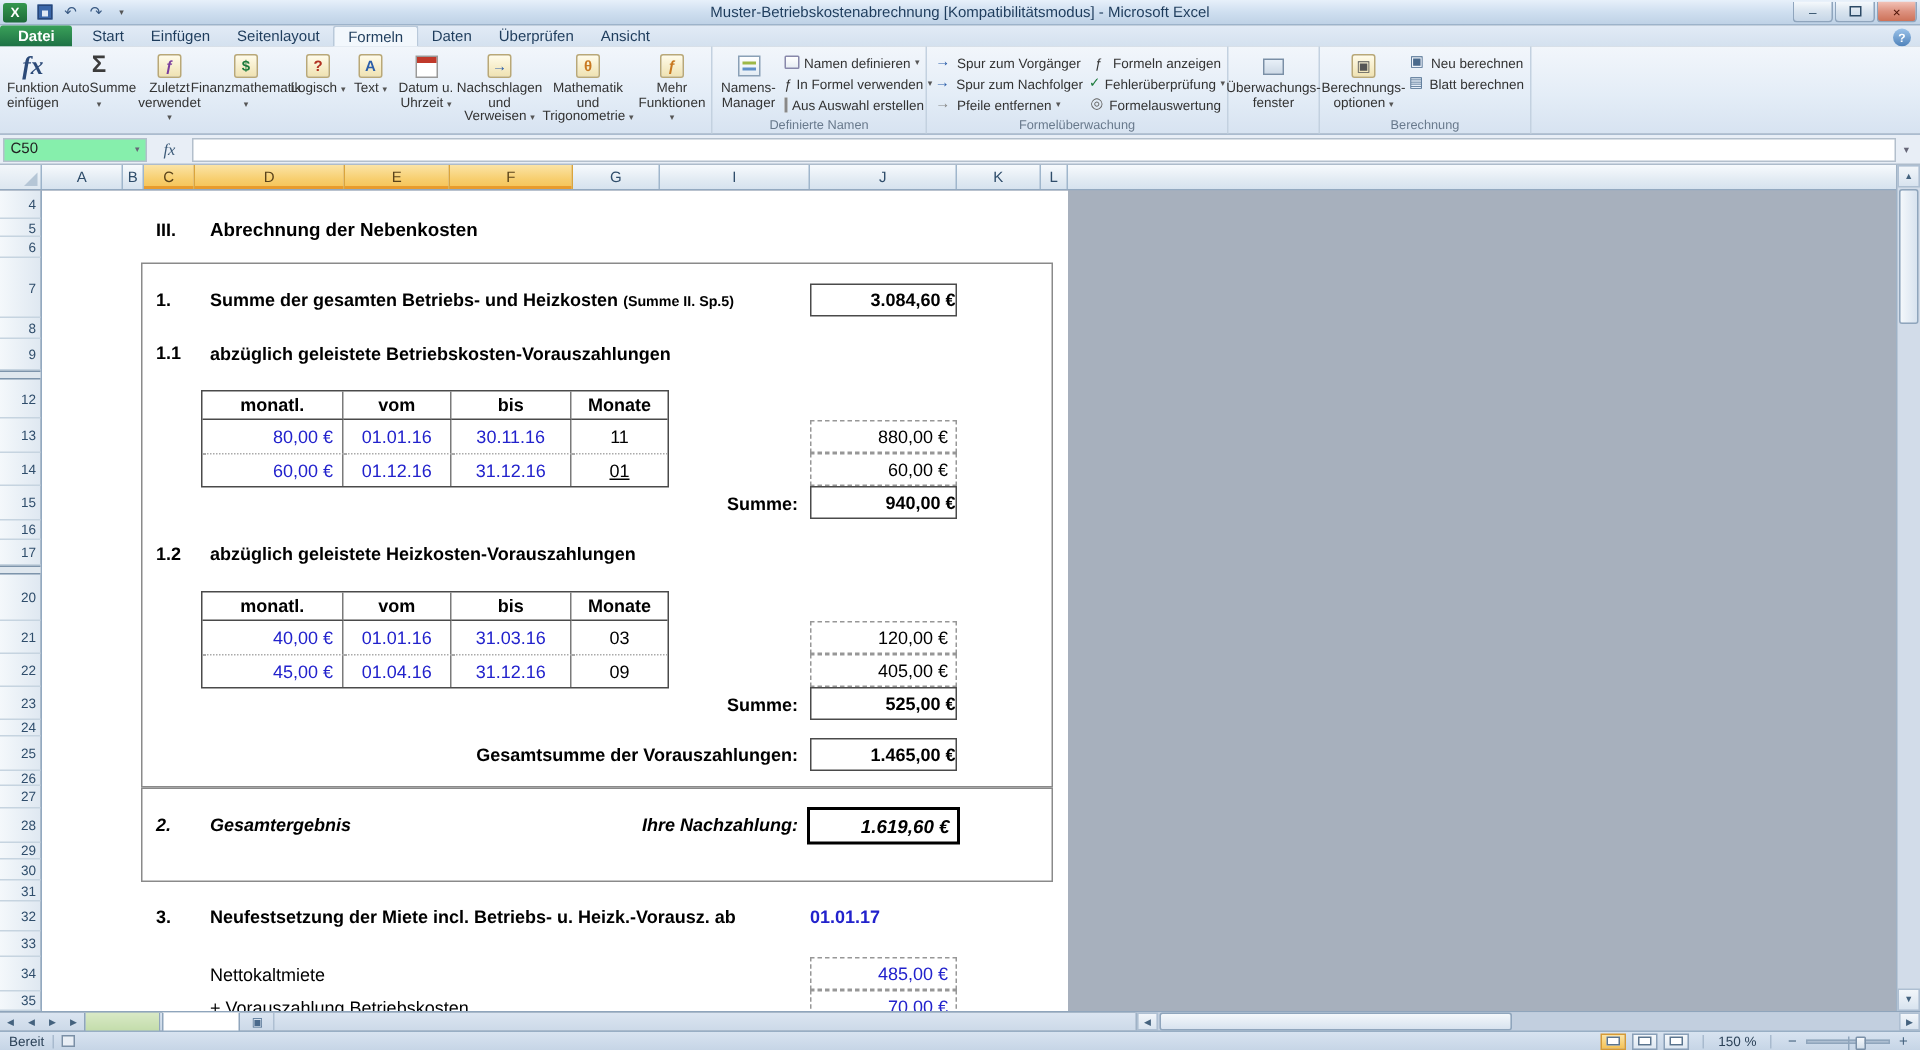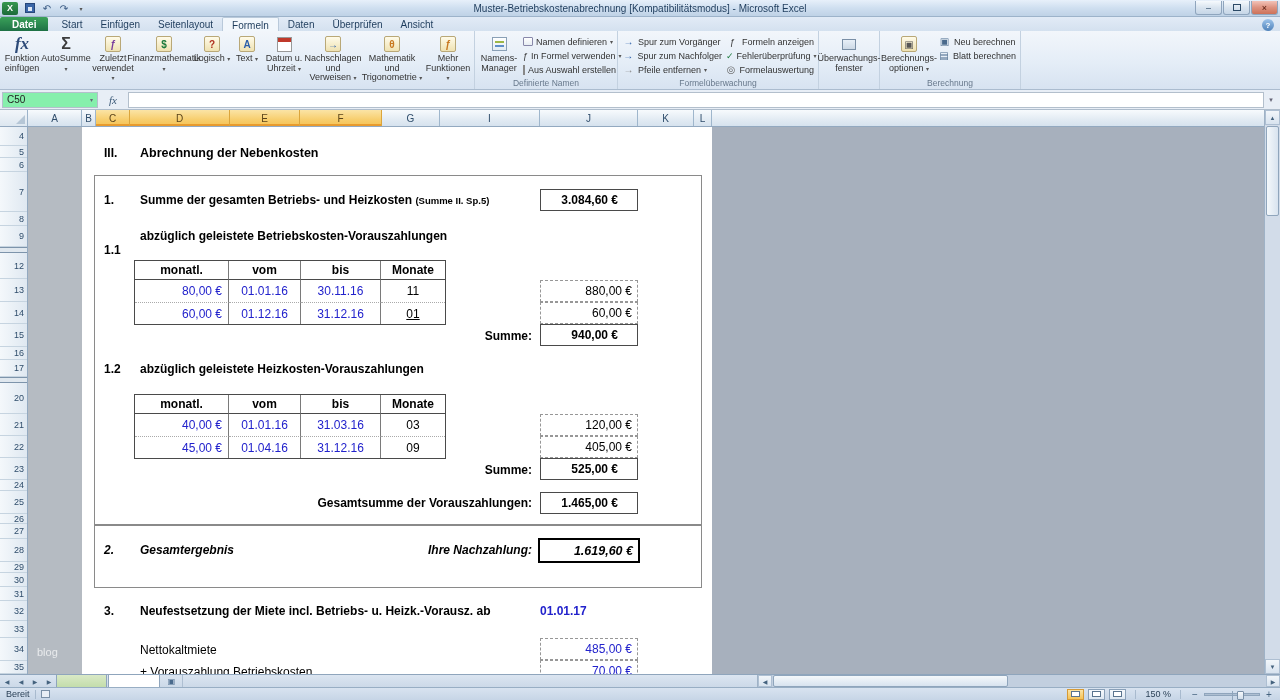--- a/index.html
+++ b/index.html
@@ -108,21 +108,21 @@
     display:flex; align-items:center; justify-content:flex-end; padding-right:3px; }
   .rowgap { background:#dfe7ee; border-top:1px solid #7d94ab; border-bottom:1px solid #7d94ab; }
 
   .content { position:absolute; left:0; top:0; width:100%; height:100%; }
   .t { position:absolute; white-space:nowrap; font-size:12px; color:#000; line-height:14px; }
   .b { font-weight:bold; } .i { font-style:italic; } .blue { color:#2222cc; }
   .small-note { font-size:9.5px; }
   .rright { text-align:right; }
   .secbox { position:absolute; border:1px solid #8a8a8a; }
   .vbox { position:absolute; width:98px; height:22px; border:1px solid #4a4a4a; background:#fff;
-    display:flex; align-items:center; justify-content:flex-end; padding-right:19px; font-size:12px; font-weight:bold; }
+    display:flex; align-items:center; justify-content:flex-end; padding-right:0; font-size:12px; font-weight:bold; }
   .dbox { position:absolute; width:98px; height:22px; border:1px dashed #979797; background:#fff;
     display:flex; align-items:center; justify-content:flex-end; padding-right:5px; font-size:12px; }
   .resultbox { position:absolute; left:538px; top:411px; width:102px; height:25px; border:2px solid #000;
     background:#fff; display:flex; align-items:center; justify-content:flex-end; padding-right:5px;
     font-size:12.5px; font-weight:bold; font-style:italic; }
 
   .xtable { position:absolute; left:134px; width:312px; border:1px solid #4a4a4a; background:#fff; }
   .trow { display:flex; }
   .tcell { height:22px; border-right:1px solid #7a7a7a; display:flex; align-items:center;
     justify-content:center; font-size:12px; }
@@ -414,23 +414,20 @@
       <div class="colh" style="width: 100px;">I</div>
       <div class="colh" style="width: 98px;">J</div>
       <div class="colh" style="width: 56px;">K</div>
       <div class="colh" style="width: 18px;">L</div>
     </div>
   <div class="colfill"></div>
 </div>
 
 <div class="sheet">
   <div class="page"></div>
-  <div class="colA">
-    <div class="watermark">blog</div>
-  </div>
   <div class="rowheaders" id="rowh">
       <div class="rowh" style="height: 19px;">4</div>
       <div class="rowh" style="height: 12px;">5</div>
       <div class="rowh" style="height: 14px;">6</div>
       <div class="rowh" style="height: 40px;">7</div>
       <div class="rowh" style="height: 14px;">8</div>
       <div class="rowh" style="height: 21px;">9</div>
       <div class="rowgap" style="height: 6px;"></div>
       <div class="rowh" style="height: 26px;">12</div>
       <div class="rowh" style="height: 23px;">13</div>
@@ -462,21 +459,21 @@
     <div class="t b" style="left:104px; top:19px;">III.</div>
     <div class="t b" style="left:140px; top:19px; font-size:12.5px;">Abrechnung der Nebenkosten</div>
 
     <div class="secbox" style="left:94px; top:48px; width:608px; height:350px;"></div>
     <div class="secbox" style="left:94px; top:398px; width:608px; height:63px;"></div>
 
     <div class="t b" style="left:104px; top:66px;">1.</div>
     <div class="t" style="left:140px; top:66px;"><span class="b">Summe der gesamten Betriebs- und Heizkosten</span> <span class="b small-note">(Summe II. Sp.5)</span></div>
     <div class="vbox" style="left:540px; top:62px;">3.084,60 €</div>
 
-    <div class="t b" style="left:104px; top:116px;">1.1</div>
+    <div class="t b" style="left:104px; top:101px;">1.1</div>
     <div class="t b" style="left:140px; top:102px;">abzüglich geleistete Betriebskosten-Vorauszahlungen</div>
     <div class="xtable" id="table1" style="top:133px;">
         <div class="trow thead">
           <div class="tcell" style="width: 94px;">monatl.</div>
           <div class="tcell" style="width: 72px;">vom</div>
           <div class="tcell" style="width: 80px;">bis</div>
           <div class="tcell" style="width: 64px;">Monate</div>
         </div>
         <div class="trow">
           <div class="tcell c0" style="width: 94px;">80,00 €</div>

